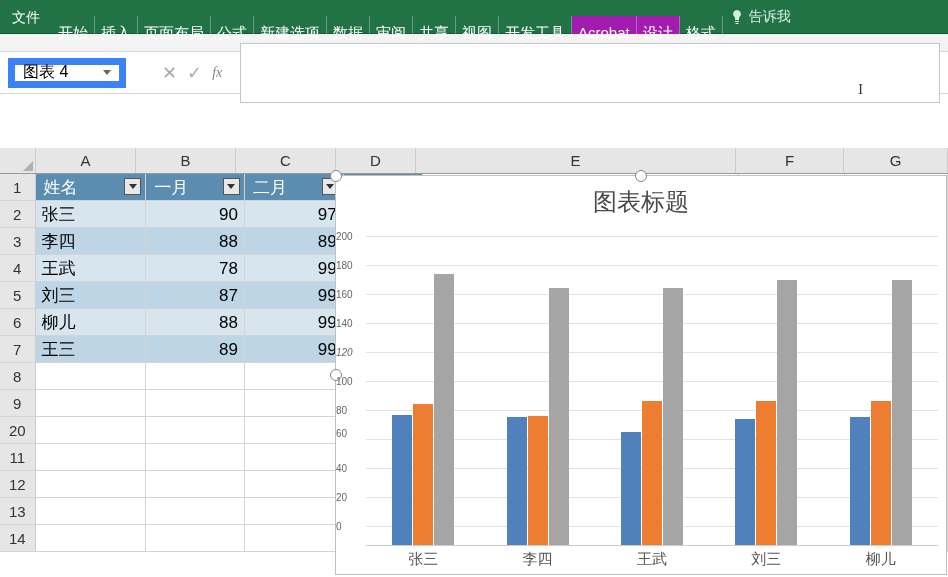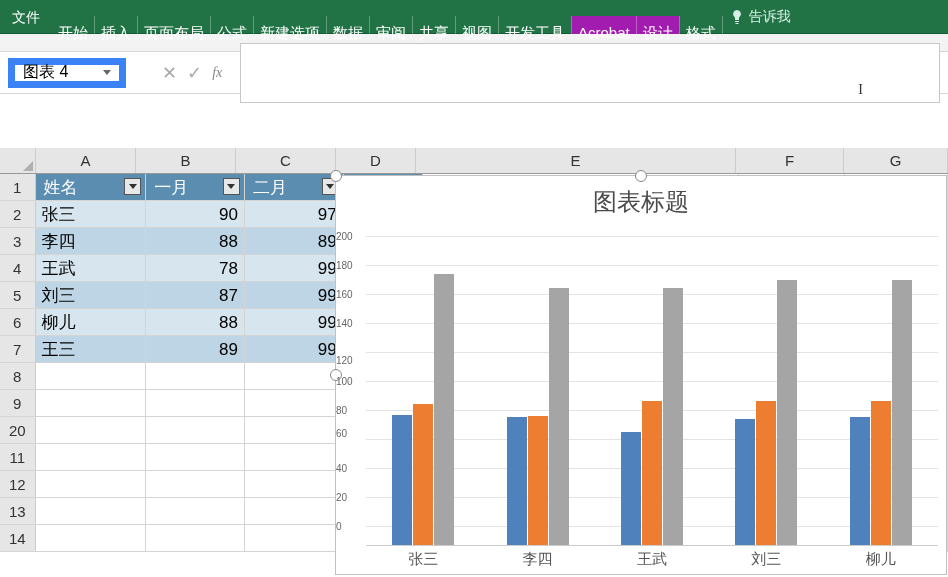--- a/index.html
+++ b/index.html
@@ -273,21 +273,21 @@
       <div class="ylab" style="top: 261px;">20</div>
       <div class="gline" style="top: 232px;"></div>
       <div class="ylab" style="top: 232px;">40</div>
       <div class="gline" style="top: 203px;"></div>
       <div class="ylab" style="top: 197px;">60</div>
       <div class="gline" style="top: 174px;"></div>
       <div class="ylab" style="top: 174px;">80</div>
       <div class="gline" style="top: 145px;"></div>
       <div class="ylab" style="top: 145px;">100</div>
       <div class="gline" style="top: 116px;"></div>
-      <div class="ylab" style="top: 124px;">120</div>
+      <div class="ylab" style="top: 116px; font-style: italic;">120</div>
       <div class="gline" style="top: 87px;"></div>
       <div class="ylab" style="top: 87px;">140</div>
       <div class="gline" style="top: 58px;"></div>
       <div class="ylab" style="top: 58px;">160</div>
       <div class="gline" style="top: 29px;"></div>
       <div class="ylab" style="top: 29px;">180</div>
       <div class="gline" style="top: 0px;"></div>
       <div class="ylab" style="top: 0px;">200</div>
       <div class="bars">
         <div class="bgroup" style="position: relative;">

